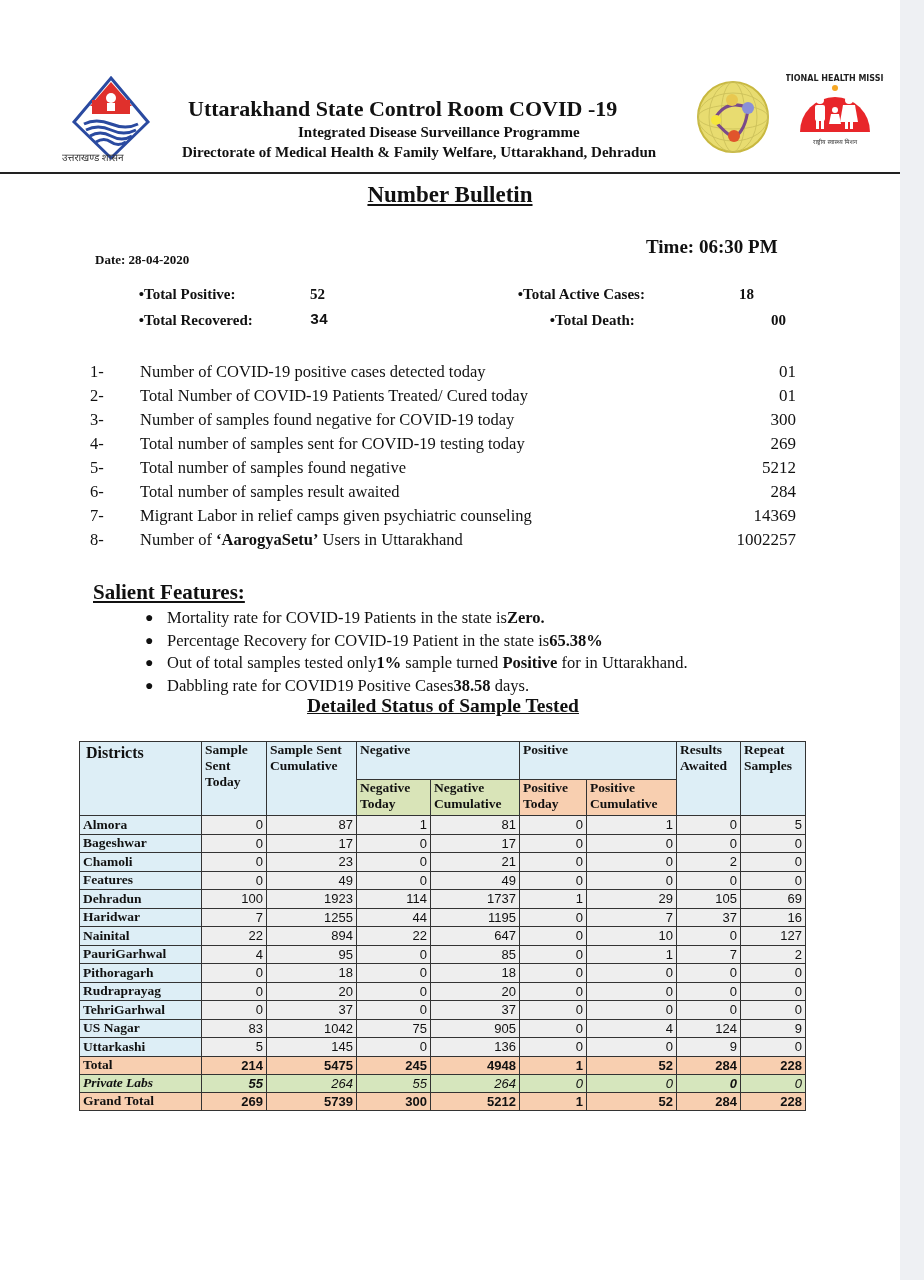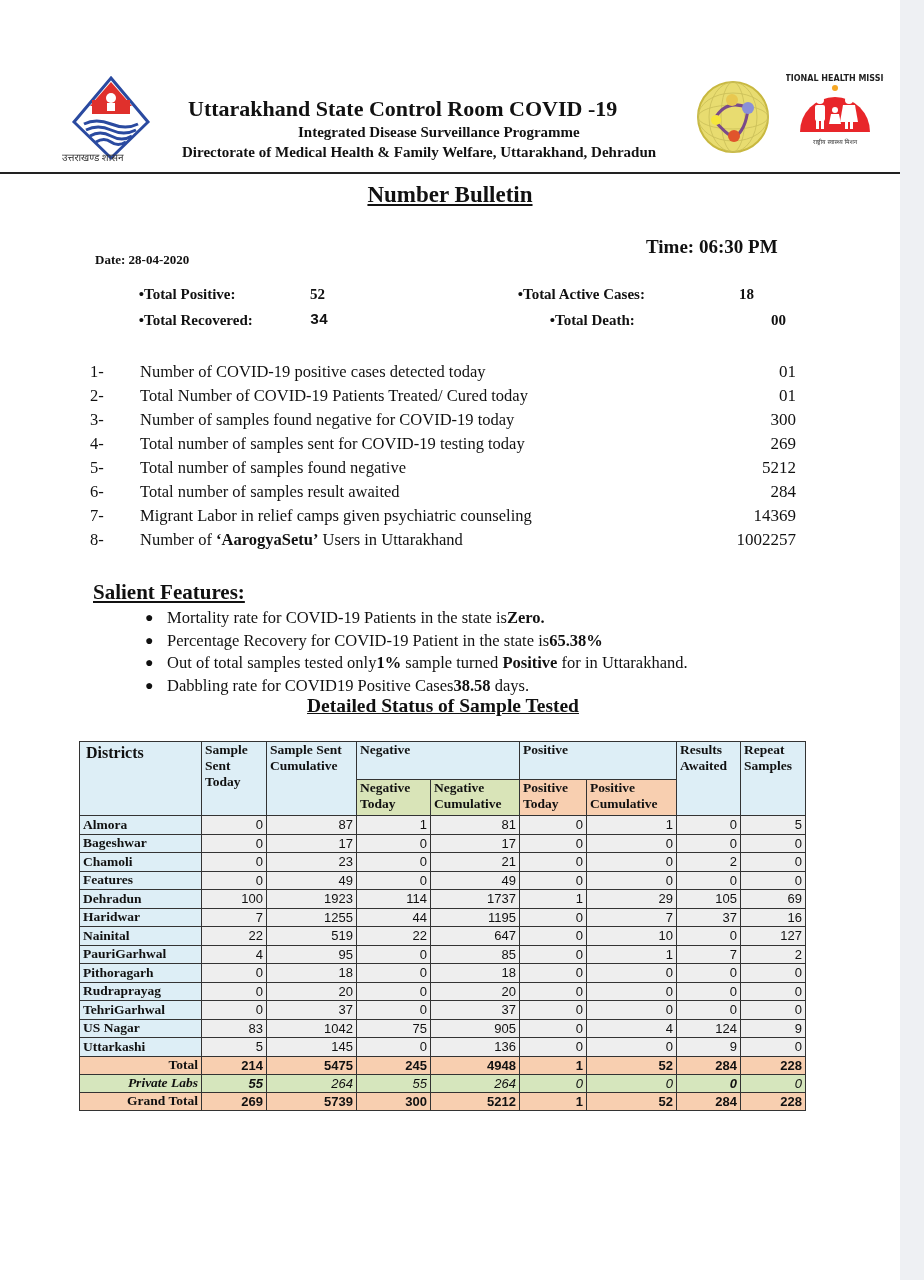--- a/index.html
+++ b/index.html
@@ -43,21 +43,21 @@
   .hblue { background:#ddeef6; }
   .hgreen { background:#d9e4b8; }
   .horange { background:#f8cfb0; }
   td.dist { background:#ddeef6; font-family:"Liberation Serif", serif; font-weight:bold; font-size:13.5px; text-align:left; padding-left:12px; }
   td.num { background:#eeeeee; text-align:right; padding-right:5px; }
   tr.total td { background:#f8cfb0; font-weight:bold; }
   tr.plabs td { background:#d6e6bd;font-style:italic; }
   tr.plabs td.bold { font-weight:bold; }
   tr.gtotal td { background:#f8cfb0; font-weight:bold; }
   tr.drow td { height:17.5px; }
-  tr.total td, tr.plabs td, tr.gtotal td { height:17px;text-align:right; }
+  tr.total td, tr.plabs td, tr.gtotal td { height:17px; }
   tr.total td.dist, tr.plabs td.dist, tr.gtotal td.dist { font-weight:bold; }
 </style>
 </head>
 <body>
 
 <div class="right-strip"></div>
 
 <div class="abs logo-uk">
   <svg width="90" height="96" viewBox="0 0 90 96">
     <path d="M45 6 L82 50 L45 86 L8 50 Z" fill="none" stroke="#2a4aa0" stroke-width="3"></path>
@@ -303,21 +303,21 @@
         <td class="num">44</td>
         <td class="num">1195</td>
         <td class="num">0</td>
         <td class="num">7</td>
         <td class="num">37</td>
         <td class="num">16</td>
       </tr>
       <tr class="drow">
         <td class="dist">Nainital</td>
         <td class="num">22</td>
-        <td class="num">519</td>
+        <td class="num">894</td>
         <td class="num">22</td>
         <td class="num">647</td>
         <td class="num">0</td>
         <td class="num">10</td>
         <td class="num">0</td>
         <td class="num">127</td>
       </tr>
       <tr class="drow">
         <td class="dist">PauriGarhwal</td>
         <td class="num">4</td>

